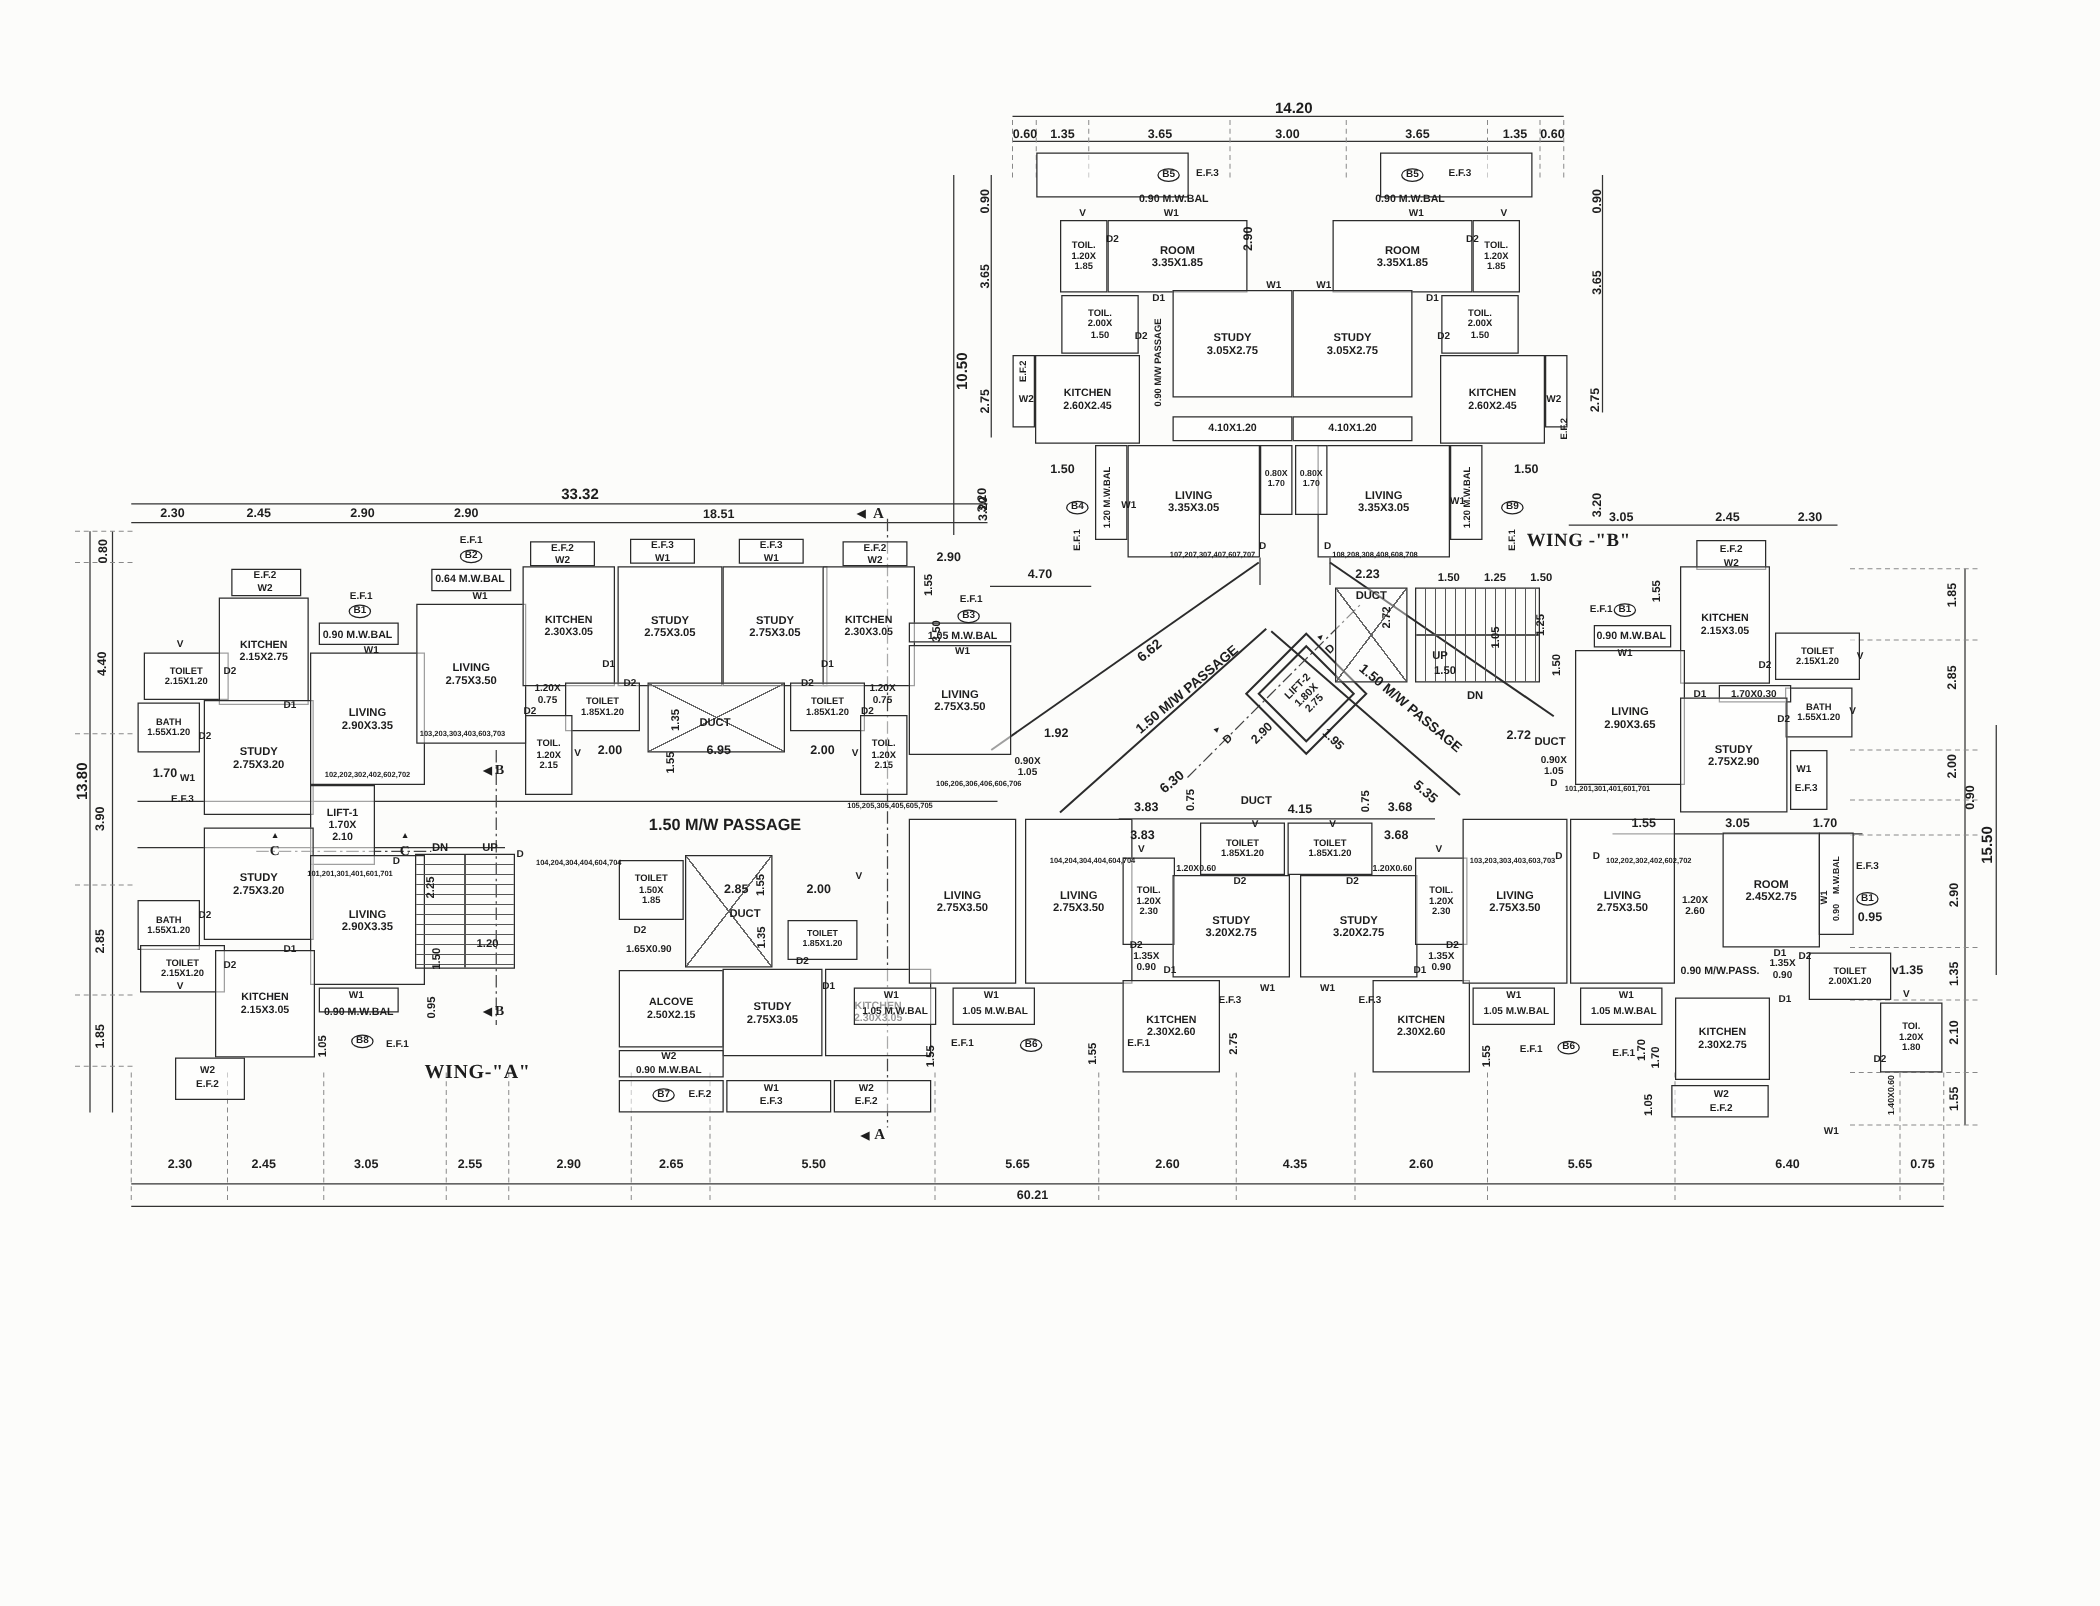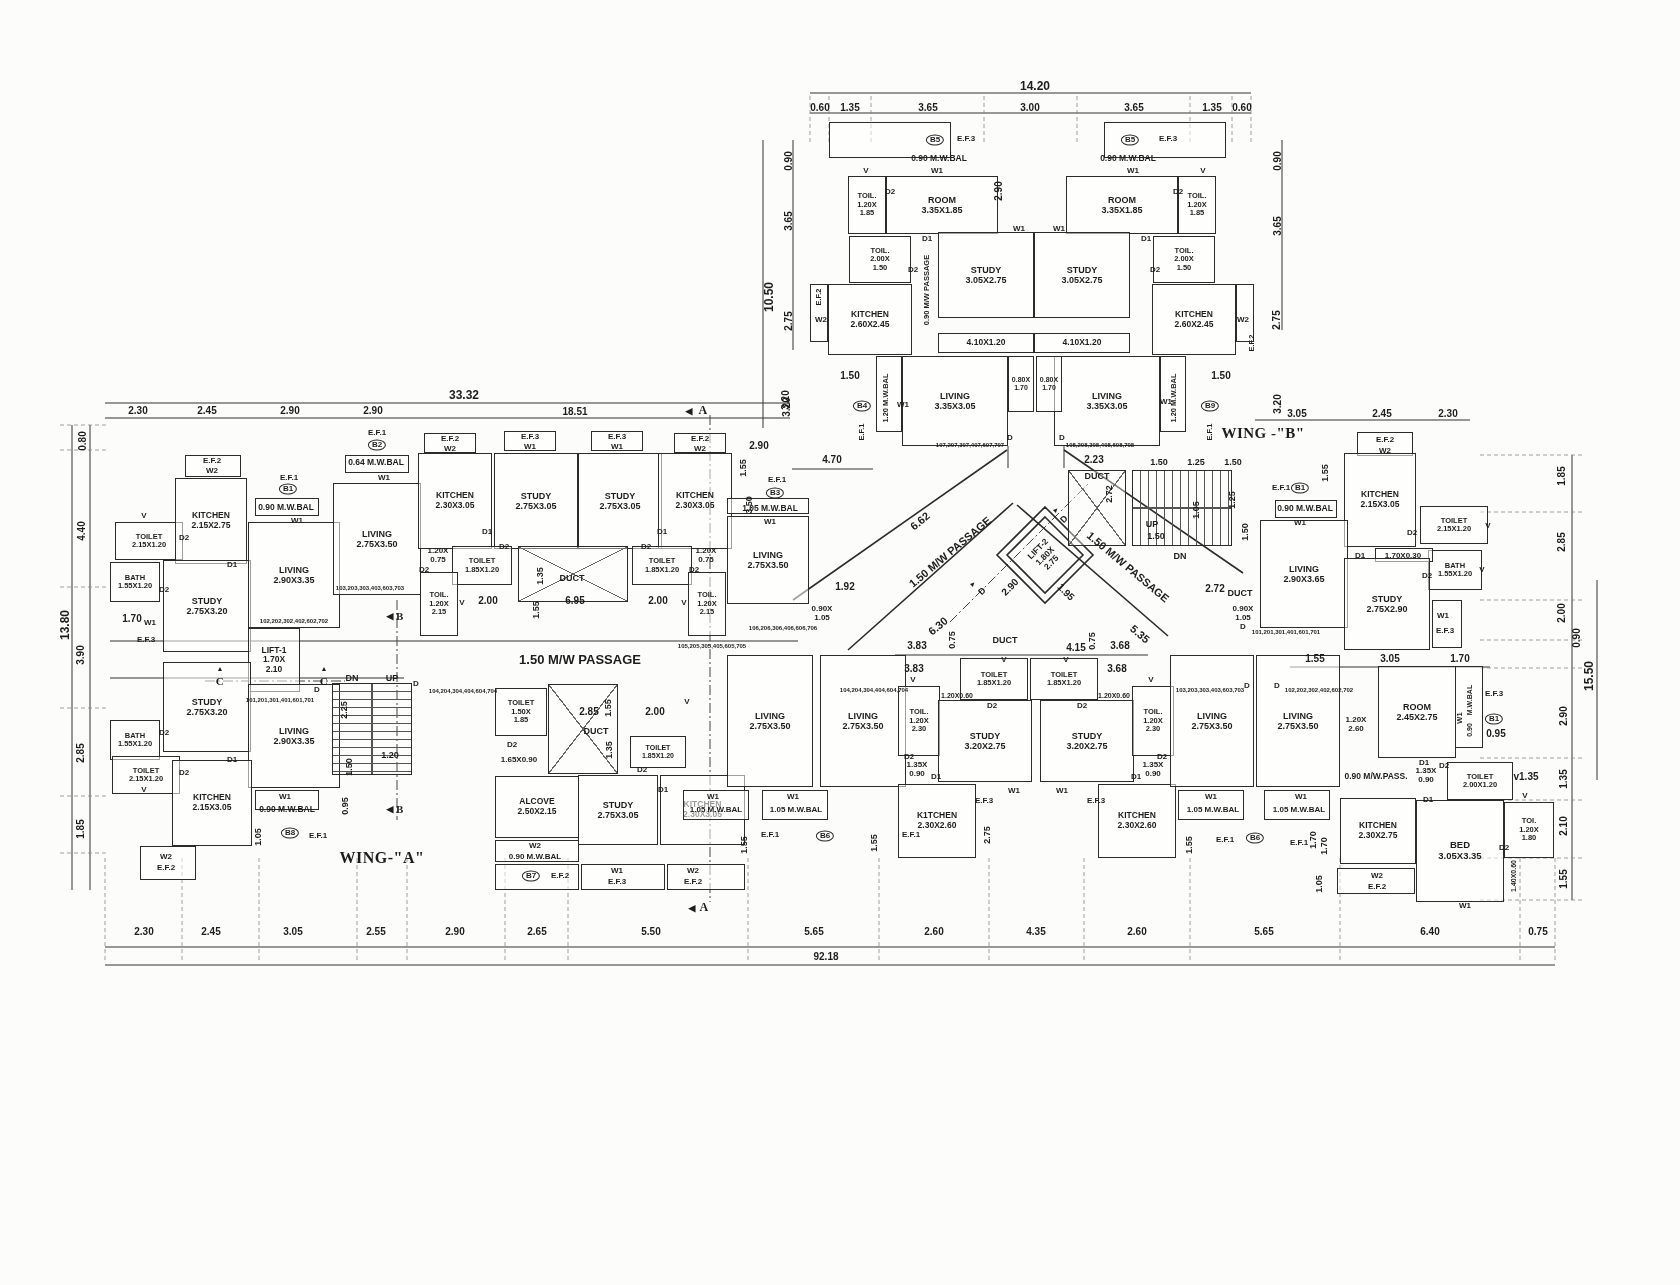--- a/index.html
+++ b/index.html
@@ -261,22 +261,20 @@
     <div class="room" style="left: 1344px; top: 558px; width: 86px; height: 92px; font-size: 9px;">STUDY
 2.75X2.90</div>
     <div class="room" style="left: 1432px; top: 600px; width: 30px; height: 48px; font-size: 8px;"></div>
     <div class="room" style="left: 1378px; top: 666px; width: 78px; height: 92px; font-size: 9px;">ROOM
 2.45X2.75</div>
     <div class="room" style="left: 1455px; top: 666px; width: 28px; height: 82px; font-size: 8px;"></div>
     <div class="room" style="left: 1447px; top: 762px; width: 66px; height: 38px; font-size: 7.5px;">TOILET
 2.00X1.20</div>
     <div class="room" style="left: 1340px; top: 798px; width: 76px; height: 66px; font-size: 8.5px;">KITCHEN
 2.30X2.75</div>
-    <div class="room" style="left: 1416px; top: 800px; width: 88px; height: 102px; font-size: 9.5px;">BED
-3.05X3.35</div>
     <div class="room" style="left: 1504px; top: 802px; width: 50px; height: 56px; font-size: 7.5px;">TOI.
 1.20X
 1.80</div>
     <div class="room" style="left: 1337px; top: 868px; width: 78px; height: 26px; font-size: 8px;"></div>
     <div class="lbl" style="left: 1035px; top: 87px; font-size: 12px; transform: translate(-50%, -50%) rotate(0deg);">14.20</div>
     <div class="lbl" style="left: 820px; top: 108px; font-size: 10px; transform: translate(-50%, -50%) rotate(0deg);">0.60</div>
     <div class="lbl" style="left: 850px; top: 108px; font-size: 10px; transform: translate(-50%, -50%) rotate(0deg);">1.35</div>
     <div class="lbl" style="left: 928px; top: 108px; font-size: 10px; transform: translate(-50%, -50%) rotate(0deg);">3.65</div>
     <div class="lbl" style="left: 1030px; top: 108px; font-size: 10px; transform: translate(-50%, -50%) rotate(0deg);">3.00</div>
     <div class="lbl" style="left: 1134px; top: 108px; font-size: 10px; transform: translate(-50%, -50%) rotate(0deg);">3.65</div>
@@ -345,21 +343,21 @@
     <div class="lbl" style="left: 1128px; top: 567px; font-size: 11px; transform: translate(-50%, -50%) rotate(40deg);">1.50 M/W PASSAGE</div>
     <div class="lbl" style="left: 938px; top: 626px; font-size: 11px; transform: translate(-50%, -50%) rotate(-40deg);">6.30</div>
     <div class="lbl" style="left: 1140px; top: 634px; font-size: 11px; transform: translate(-50%, -50%) rotate(40deg);">5.35</div>
     <div class="lbl" style="left: 917px; top: 646px; font-size: 10px; transform: translate(-50%, -50%) rotate(0deg);">3.83</div>
     <div class="lbl" style="left: 914px; top: 669px; font-size: 10px; transform: translate(-50%, -50%) rotate(0deg);">3.83</div>
     <div class="lbl" style="left: 1120px; top: 646px; font-size: 10px; transform: translate(-50%, -50%) rotate(0deg);">3.68</div>
     <div class="lbl" style="left: 1117px; top: 669px; font-size: 10px; transform: translate(-50%, -50%) rotate(0deg);">3.68</div>
     <div class="lbl" style="left: 952px; top: 640px; font-size: 9px; transform: translate(-50%, -50%) rotate(-90deg);">0.75</div>
     <div class="lbl" style="left: 1092px; top: 641px; font-size: 9px; transform: translate(-50%, -50%) rotate(-90deg);">0.75</div>
     <div class="lbl" style="left: 1005px; top: 640px; font-size: 9px; transform: translate(-50%, -50%) rotate(0deg);">DUCT</div>
-    <div class="lbl" style="left: 1040px; top: 648px; font-size: 10px; transform: translate(-50%, -50%) rotate(0deg); margin-left: 36px;">4.15</div>
+    <div class="lbl" style="left: 1040px; top: 648px; font-size: 10px; transform: translate(-50%, -50%) rotate(0deg);">4.15</div>
     <div class="lbl" style="left: 1004px; top: 660px; font-size: 8px; transform: translate(-50%, -50%) rotate(0deg);">V</div>
     <div class="lbl" style="left: 1066px; top: 660px; font-size: 8px; transform: translate(-50%, -50%) rotate(0deg);">V</div>
     <div class="lbl" style="left: 913px; top: 680px; font-size: 8px; transform: translate(-50%, -50%) rotate(0deg);">V</div>
     <div class="lbl" style="left: 1151px; top: 680px; font-size: 8px; transform: translate(-50%, -50%) rotate(0deg);">V</div>
     <div class="lbl" style="left: 1010px; top: 587px; font-size: 10px; transform: translate(-50%, -50%) rotate(-45deg);">2.90</div>
     <div class="lbl" style="left: 1066px; top: 592px; font-size: 10px; transform: translate(-50%, -50%) rotate(45deg);">1.95</div>
     <div class="lbl" style="left: 1045px; top: 556px; font-size: 8.5px; transform: translate(-50%, -50%) rotate(-45deg);">LIFT-2
 1.80X
 2.75</div>
     <div class="lbl" style="left: 1056px; top: 510px; font-size: 7px; transform: translate(-50%, -50%) rotate(45deg);">▲</div>
@@ -598,14 +596,14 @@
     <div class="lbl" style="left: 455px; top: 932px; font-size: 10px; transform: translate(-50%, -50%) rotate(0deg);">2.90</div>
     <div class="lbl" style="left: 537px; top: 932px; font-size: 10px; transform: translate(-50%, -50%) rotate(0deg);">2.65</div>
     <div class="lbl" style="left: 651px; top: 932px; font-size: 10px; transform: translate(-50%, -50%) rotate(0deg);">5.50</div>
     <div class="lbl" style="left: 814px; top: 932px; font-size: 10px; transform: translate(-50%, -50%) rotate(0deg);">5.65</div>
     <div class="lbl" style="left: 934px; top: 932px; font-size: 10px; transform: translate(-50%, -50%) rotate(0deg);">2.60</div>
     <div class="lbl" style="left: 1036px; top: 932px; font-size: 10px; transform: translate(-50%, -50%) rotate(0deg);">4.35</div>
     <div class="lbl" style="left: 1137px; top: 932px; font-size: 10px; transform: translate(-50%, -50%) rotate(0deg);">2.60</div>
     <div class="lbl" style="left: 1264px; top: 932px; font-size: 10px; transform: translate(-50%, -50%) rotate(0deg);">5.65</div>
     <div class="lbl" style="left: 1430px; top: 932px; font-size: 10px; transform: translate(-50%, -50%) rotate(0deg);">6.40</div>
     <div class="lbl" style="left: 1538px; top: 932px; font-size: 10px; transform: translate(-50%, -50%) rotate(0deg);">0.75</div>
-    <div class="lbl" style="left: 826px; top: 957px; font-size: 10px; transform: translate(-50%, -50%) rotate(0deg);">92.18</div>
+    <div class="lbl" style="left: 826px; top: 957px; font-size: 10px; transform: translate(-50%, -50%) rotate(0deg);">60.21</div>
   </div>
 
 </body></html>

